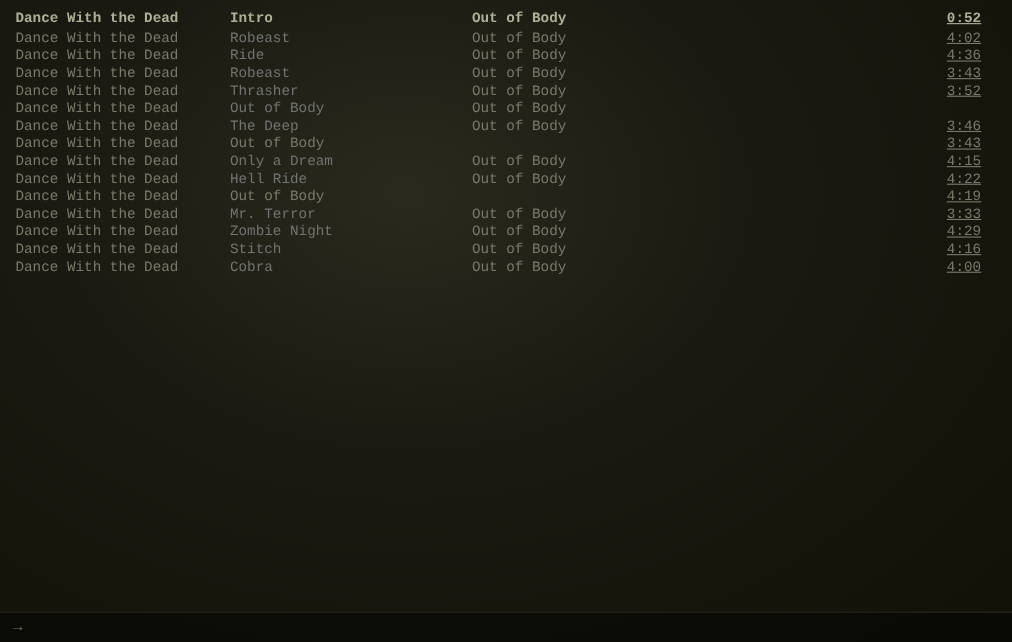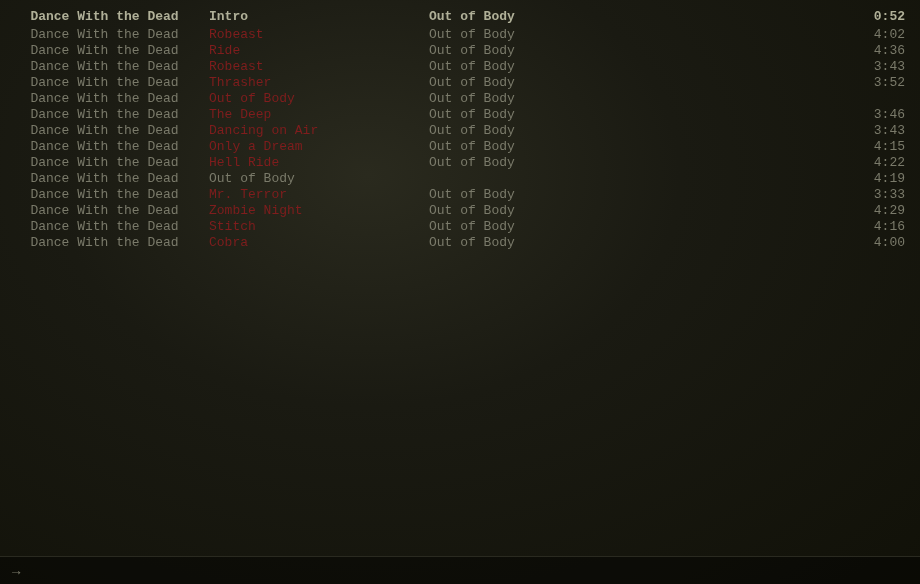--- a/index.html
+++ b/index.html
@@ -33,46 +33,46 @@
       cursor: default;
     }
 
     .col-artist {
       width: 195px;
       padding-left: 14px;
       color: #7a7a6a;
       white-space: nowrap;
       overflow: hidden;
       text-overflow: ellipsis;
-      text-align: center;
     }
 
     .col-title {
       width: 220px;
       padding-left: 14px;
-      color: #7f1d1d;
+      color: #737373;
       white-space: nowrap;
       overflow: hidden;
       text-overflow: ellipsis;
     }
 
     .col-album {
       width: 180px;
       padding-left: 14px;
       color: #7a7a6a;
       white-space: nowrap;
       overflow: hidden;
       text-overflow: ellipsis;
     }
 
     .col-duration {
       flex: 1;
       text-align: right;
-      padding-right: 15px;
-      color: #7a7a6a;
+      padding-right: 28px;
+      color: #7a7a6a;
+      text-decoration: underline;
     }
 
     .header-row {
       display: flex;
       align-items: center;
       padding: 2px 0;
       height: 16px;
       border-bottom: none;
       margin-bottom: 2px;
     }
@@ -144,21 +144,20 @@
       <div class="col-album">Out of Body</div>
     </div>
     <div class="track-row">
       <div class="col-artist">Dance With the Dead</div>
       <div class="col-title">The Deep</div>
       <div class="col-album">Out of Body</div>
       <div class="col-duration">3:46</div>
     </div>
     <div class="track-row">
       <div class="col-artist">Dance With the Dead</div>
-      <div class="col-title">Dancing on Air</div>
       <div class="col-album">Out of Body</div>
       <div class="col-duration">3:43</div>
     </div>
     <div class="track-row">
       <div class="col-artist">Dance With the Dead</div>
       <div class="col-title">Only a Dream</div>
       <div class="col-album">Out of Body</div>
       <div class="col-duration">4:15</div>
     </div>
     <div class="track-row">

